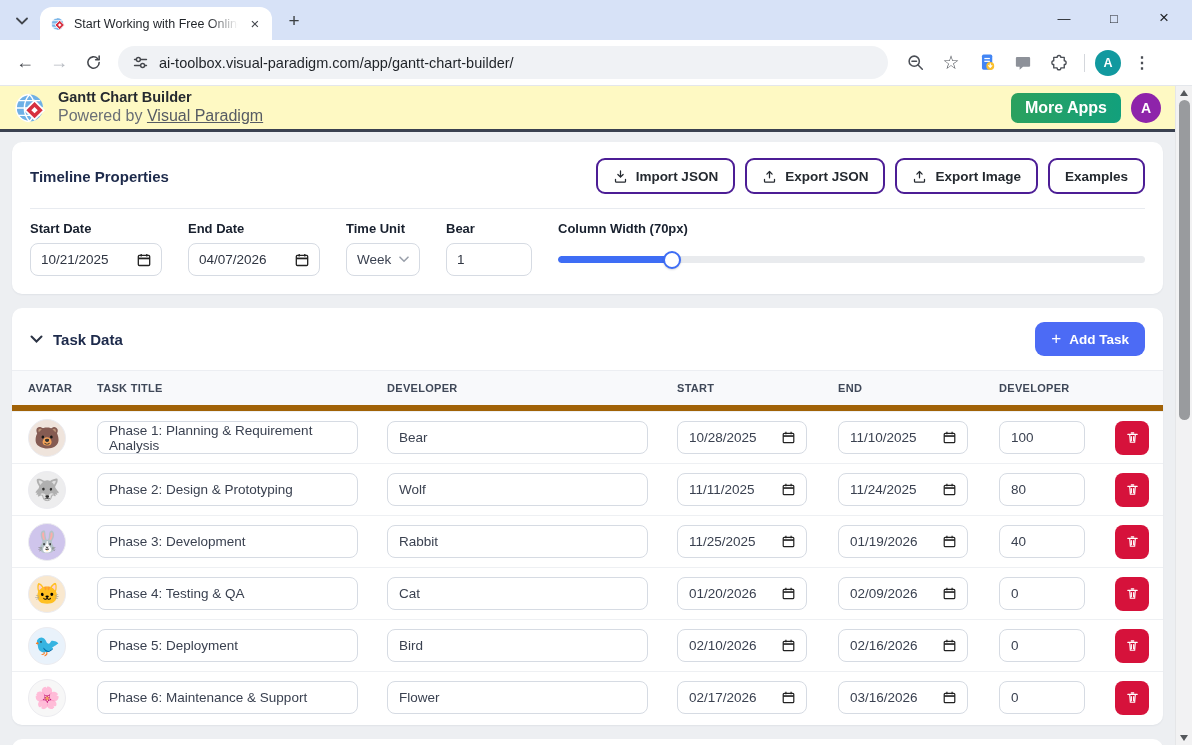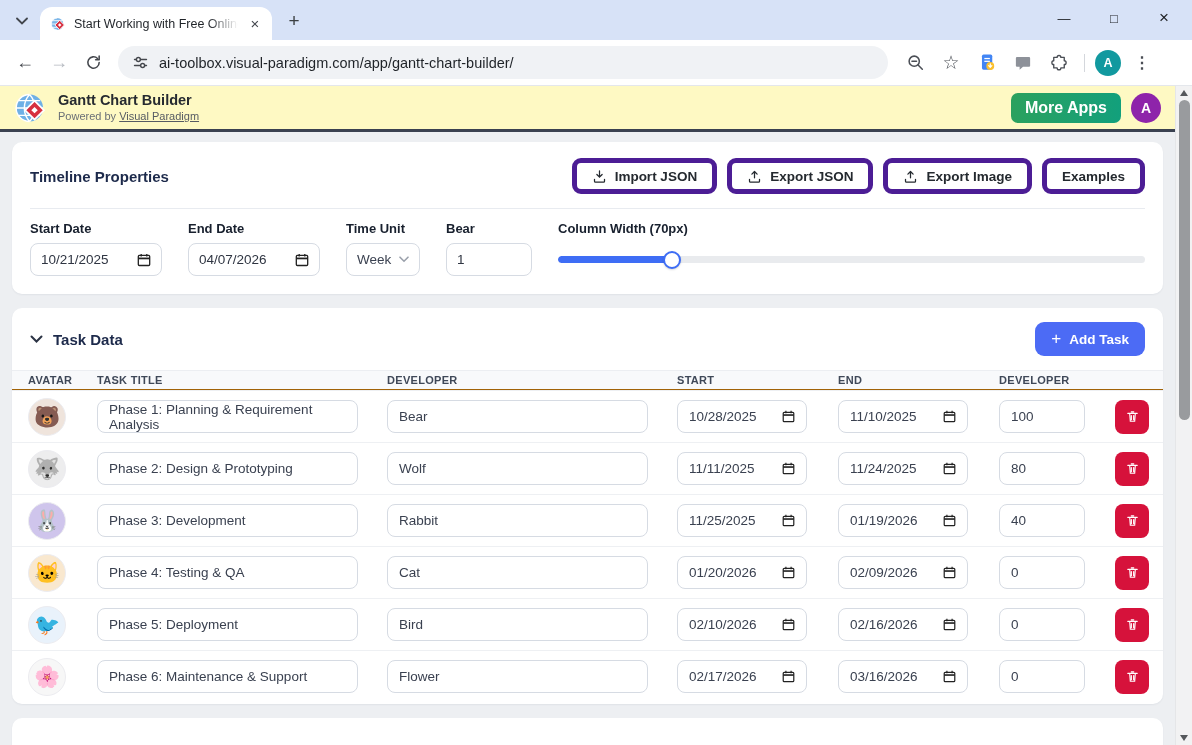--- a/index.html
+++ b/index.html
@@ -24,34 +24,34 @@
   .toolbar-right { display:flex; align-items:center; gap:6px; margin-left:8px; }
   .tb-ic { width:30px; height:30px; display:flex; align-items:center; justify-content:center; color:#4a4e55; font-size:17px; }
   .tb-sep { width:1px; height:18px; background:#d4d7dc; margin:0 4px; }
   .chrome-avatar { width:26px; height:26px; border-radius:50%; background:#12999f; color:#fff; font-size:12.5px; font-weight:bold; display:flex; align-items:center; justify-content:center; }
 
   
   .app-header { height:46px; background:#fef9c3; border-bottom:3px solid #3a4150; display:flex; align-items:center; padding:0 14px; }
   .logo-wrap { width:34px; height:34px; margin-right:10px; }
   .app-titles { flex:1; line-height:1.1; }
   .app-title { font-size:14.5px; font-weight:bold; color:#262a30; }
-  .app-sub { font-size:11px; color:#6a6f76; margin-top:1px; }
+  .app-sub { font-size:16px; color:#6a6f76; margin-top:1px; }
   .app-sub a { color:#565b63; text-decoration:underline; }
   .more-apps { height:30px; padding:0 14px; border-radius:7px; background:linear-gradient(90deg,#2ba15e,#12a07c); color:#fff; font-size:16px; font-weight:bold; display:flex; align-items:center; margin-right:10px; }
   .user-avatar { width:30px; height:30px; border-radius:50%; background:#8e24aa; color:#fff; font-weight:bold; font-size:14px; display:flex; align-items:center; justify-content:center; }
 
   
   .content { position:absolute; top:86px; left:0; right:17px; bottom:0; overflow:hidden; background:#edeff2; }
   .content-inner { position:absolute; top:46px; left:0; right:0; }
   .card { background:#fff; border-radius:10px; margin:0 12px; box-shadow:0 1px 2px rgba(20,30,60,.06); }
   .card1 { margin-top:10px; padding:16px 18px 18px; }
   .card-head { display:flex; align-items:center; justify-content:space-between; }
   .sec-title { font-size:15px; font-weight:bold; color:#1d2a4b; }
   .btn-row { display:flex; gap:10px; }
-  .wbtn { height:36px; padding:0 15px; border:5px solid #4c1d95; border-radius:9px; background:#fff; display:flex; align-items:center; gap:8px; font-size:13.5px; font-weight:bold; color:#24292f; }
+  .wbtn { height:36px; padding:0 15px; border:2px solid #4c1d95; border-radius:9px; background:#fff; display:flex; align-items:center; gap:8px; font-size:13.5px; font-weight:bold; color:#24292f; }
   .divider { border-top:1px solid #e8ebf0; margin:14px 0 12px; }
   .form-row { display:flex; gap:26px; }
   .fgroup { display:flex; flex-direction:column; }
   .flabel { font-size:13px; font-weight:bold; color:#18202e; margin-bottom:7px; }
   .finput { height:33px; border:1px solid #d6dbe3; border-radius:8px; background:#fff; display:flex; align-items:center; padding:0 10px; font-size:13.5px; color:#2f3542; }
   .date-box { width:132px; justify-content:space-between; }
   .sel-box { width:74px; justify-content:space-between; color:#3a4150; }
   .step-box { width:86px; }
   .cw-group { flex:1; }
   .slider { position:relative; height:33px; display:flex; align-items:center; }
@@ -60,21 +60,21 @@
   .slider-thumb { position:absolute; top:50%; width:18px; height:18px; border-radius:50%; background:#fff; border:2px solid #3e6df5; transform:translate(-50%,-50%); box-shadow:0 1px 2px rgba(0,0,0,.15); }
 
   .card2 { margin-top:14px; padding:14px 0 2px; }
   .card2 .card-head { padding:0 18px; }
   .td-title { display:flex; align-items:center; gap:10px; }
   .chev { color:#2b3344; display:flex; }
   .add-task { height:34px; padding:0 16px; border-radius:9px; background:#4c6bf5; color:#fff; font-size:13.5px; font-weight:bold; display:flex; align-items:center; gap:8px; }
   .add-task .plus { font-size:17px; font-weight:normal; }
 
   .tgrid { display:grid; grid-template-columns:69px 290px 290px 161px 161px 116px 34px; align-items:center; padding:0 16px; }
-  .thead { margin-top:14px; background:#f8f9fb; border-top:1px solid #eceef2; border-bottom:1px solid #a16207; height:20px; }
+  .thead { margin-top:14px; background:#f8f9fb; border-top:1px solid #eceef2; border-bottom:6px solid #a16207; height:41px; }
   .th { font-size:11px; font-weight:bold; color:#3f4858; letter-spacing:.3px; }
   .trow { height:52px; border-top:1px solid #eef0f3; }
   .trow:first-of-type { border-top:none; }
   .avatar { width:38px; height:38px; border-radius:50%; display:flex; align-items:center; justify-content:center; font-size:21px; overflow:hidden; border:1px solid #ececf0; }
   .av0{background:#efe4dc;} .av1{background:#ededee;} .av2{background:#cfc5ec;} .av3{background:#f9e8cf;} .av4{background:#e9f2fb;} .av5{background:#f7f7f7;}
   .cell-input { height:33px; border:1px solid #d6dbe3; border-radius:8px; display:flex; align-items:center; padding:0 11px; font-size:13.5px; color:#3a4150; background:#fff; }
   .w-title,.w-dev { width:261px; }
   .w-date { width:130px; justify-content:space-between; }
   .w-prog { width:86px; }
   .del-btn { width:34px; height:34px; border-radius:8px; background:#d6123b; display:flex; align-items:center; justify-content:center; }

